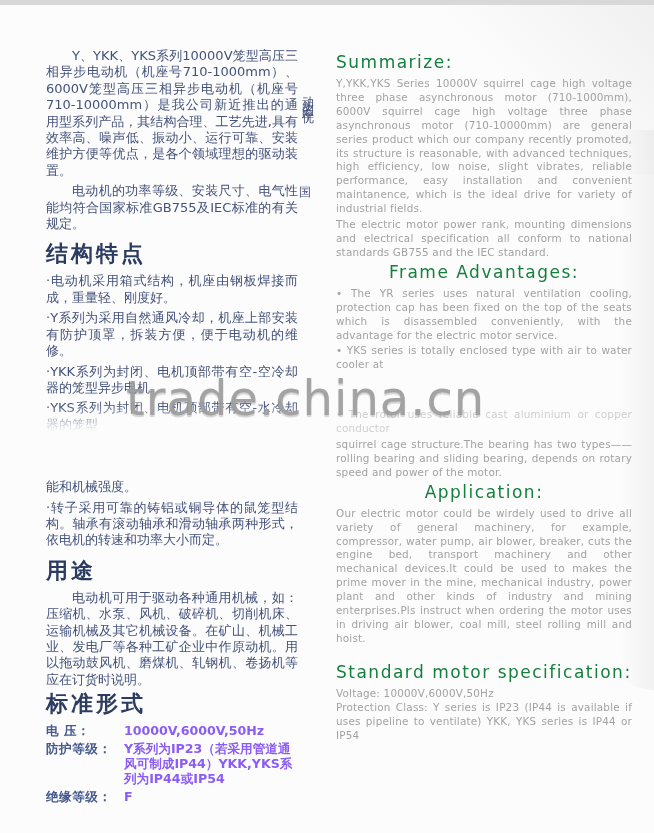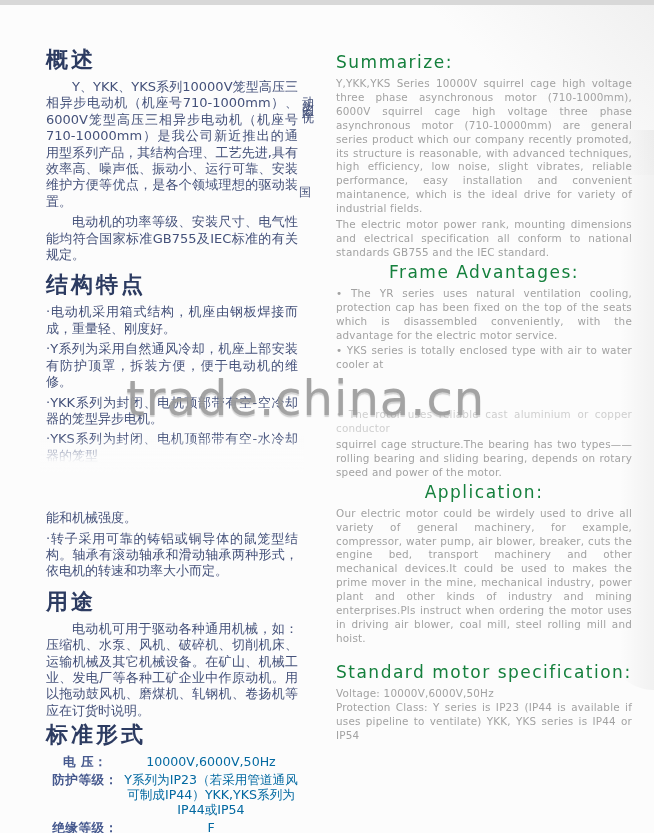--- a/index.html
+++ b/index.html
@@ -43,23 +43,23 @@
 
   .fade-line { position:relative; filter:blur(0.6px); margin-bottom:46px !important; }
   .fade-line .fade-mask {
     content:""; position:absolute; left:-6px; right:-6px; top:5px; bottom:-8px;
     background:linear-gradient(to bottom, rgba(252,252,252,0) 0%, rgba(252,252,252,0.95) 70%, #fcfcfc 100%);
   }
 
   
   .spec-cn { margin-top:3px; }
   .spec-row { display:grid; grid-template-columns:78px 1fr; margin-bottom:3px;
-    font-size:12.6px; line-height:15px; text-align:center; }
+    font-size:12.6px; line-height:15px; text-align:left; }
   .spec-label { font-weight:bold; color:#46598e; letter-spacing:0.5px; }
-  .spec-value { color:#0369a1; }
+  .spec-value { color:#8b5cf6;font-weight:bold; }
 
   
   .col-right {
     position:absolute; left:336px; top:52px; width:296px;
     color:#a2a2a2; font-size:10.4px; line-height:13.9px; text-align:justify;
     letter-spacing:0.2px;
   }
   .h-en {
     margin:0 0 5px 0; color:#15803d; font-size:17px; line-height:20px;
     font-weight:400; letter-spacing:1.5px; text-align:left;
@@ -82,21 +82,20 @@
 <body>
 
 <div class="page">
 
   <div class="top-strip"></div>
   <div class="corner-shade"></div>
   <div class="edge-curl"></div>
 
   <div class="col-left">
 
-    <h1 class="h-cn">概述</h1>
     <p class="p-indent">Y、YKK、YKS系列10000V笼型高压三相异步电动机（机座号710-1000mm）、6000V笼型高压三相异步电动机（机座号710-10000mm）是我公司新近推出的通用型系列产品，其结构合理、工艺先进,具有效率高、噪声低、振动小、运行可靠、安装维护方便等优点，是各个领域理想的驱动装置。</p>
     <p class="p-indent">电动机的功率等级、安装尺寸、电气性能均符合国家标准GB755及IEC标准的有关规定。</p>
 
     <div class="margin-chars">动步的率优</div>
     <div class="margin-char-2">国</div>
 
     <h1 class="h-cn sec-gap">结构特点</h1>
     <p>·电动机采用箱式结构，机座由钢板焊接而成，重量轻、刚度好。</p>
     <p>·Y系列为采用自然通风冷却，机座上部安装有防护顶罩，拆装方便，便于电动机的维修。</p>
     <p>·YKK系列为封闭、电机顶部带有空-空冷却器的笼型异步电机。</p>

